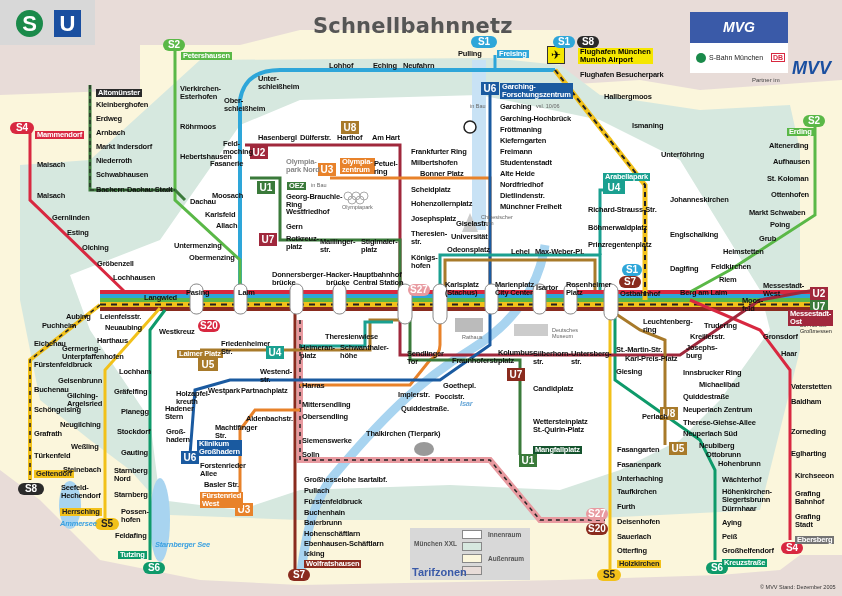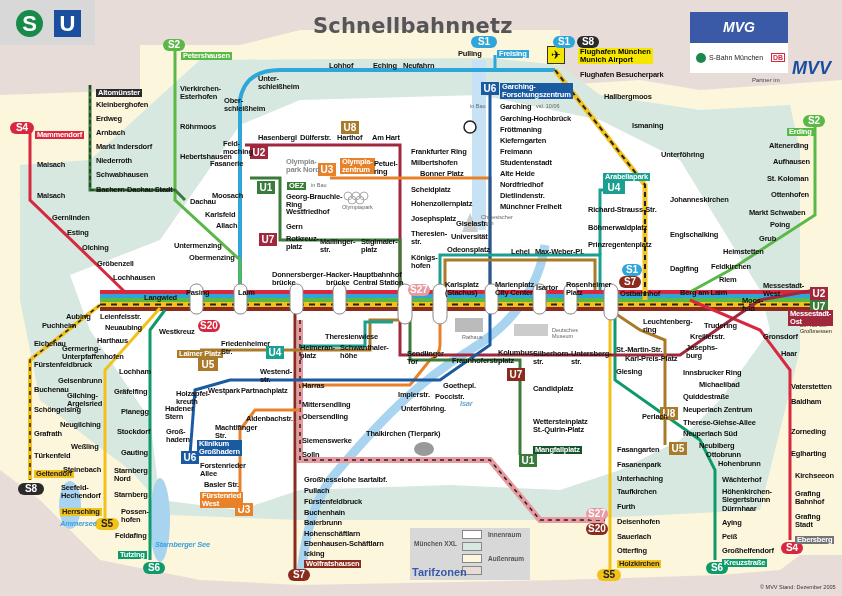--- a/index.html
+++ b/index.html
@@ -399,21 +399,21 @@
 str.</div>
     <div class="lbl" style="left: 571px; top: 350px;">Untersberg-
 str.</div>
     <div class="lbl" style="left: 533px; top: 385px;">Candidplatz</div>
     <div class="lbl" style="left: 533px; top: 405px; margin-top: 13px;">Wettersteinplatz</div>
     <div class="lbl" style="left: 533px; top: 426px;">St.-Quirin-Platz</div>
     <div class="lbl box" style="left: 533px; top: 446px; background: #14532d;">Mangfallplatz</div>
     <div class="lbl" style="left: 443px; top: 382px;">Goethepl.</div>
     <div class="lbl" style="left: 435px; top: 393px;">Poccistr.</div>
     <div class="lbl" style="left: 398px; top: 391px;">Implerstr.</div>
-    <div class="lbl" style="left: 401px; top: 405px;">Unterföhring.</div>
+    <div class="lbl" style="left: 401px; top: 405px;">Quiddestraße.</div>
     <div class="lbl" style="left: 366px; top: 430px;">Thalkirchen (Tierpark)</div>
     <div class="lbl" style="left: 302px; top: 382px;">Harras</div>
     <div class="lbl" style="left: 302px; top: 401px;">Mittersendling</div>
     <div class="lbl" style="left: 302px; top: 413px;">Obersendling</div>
     <div class="lbl" style="left: 302px; top: 437px;">Siemenswerke</div>
     <div class="lbl" style="left: 302px; top: 451px;">Solln</div>
     <div class="lbl" style="left: 304px; top: 476px;">Großhesselohe Isartalbf.</div>
     <div class="lbl" style="left: 304px; top: 487px;">Pullach</div>
     <div class="lbl" style="left: 304px; top: 498px;">Fürstenfeldbruck</div>
     <div class="lbl" style="left: 304px; top: 509px;">Buchenhain</div>

